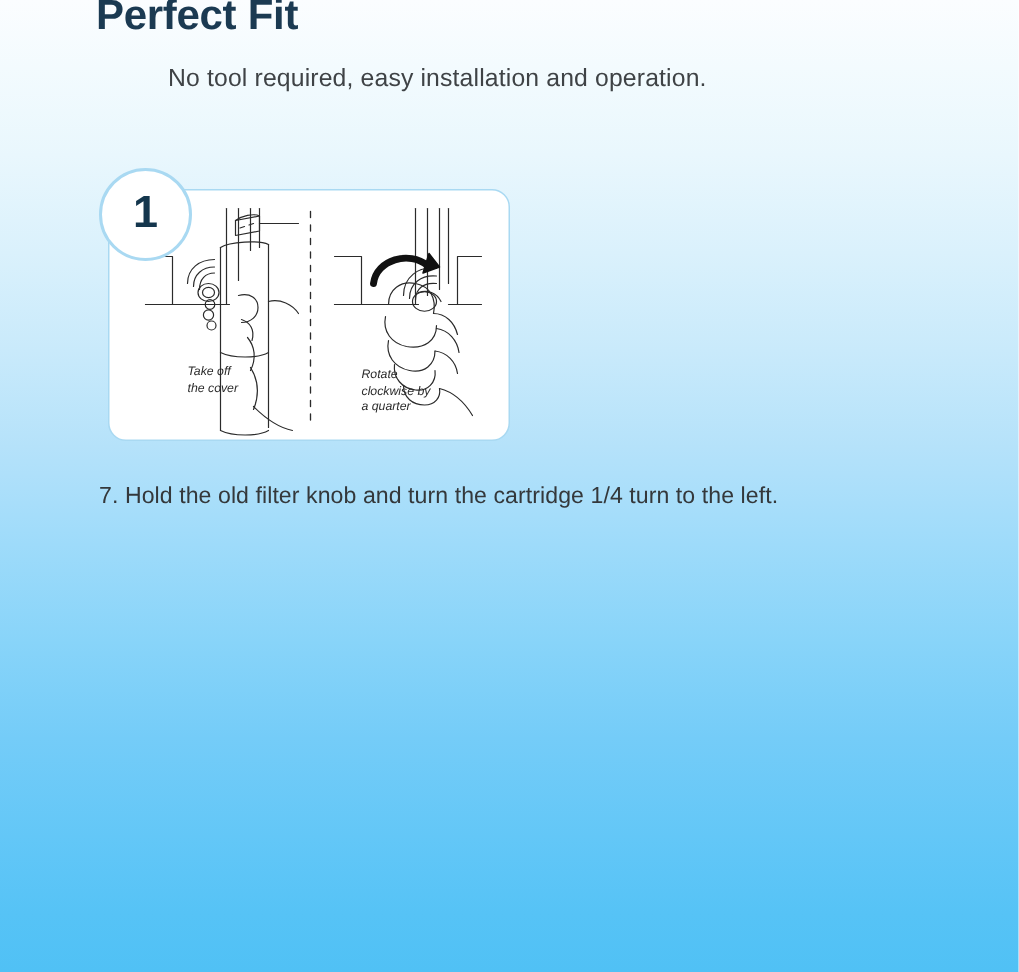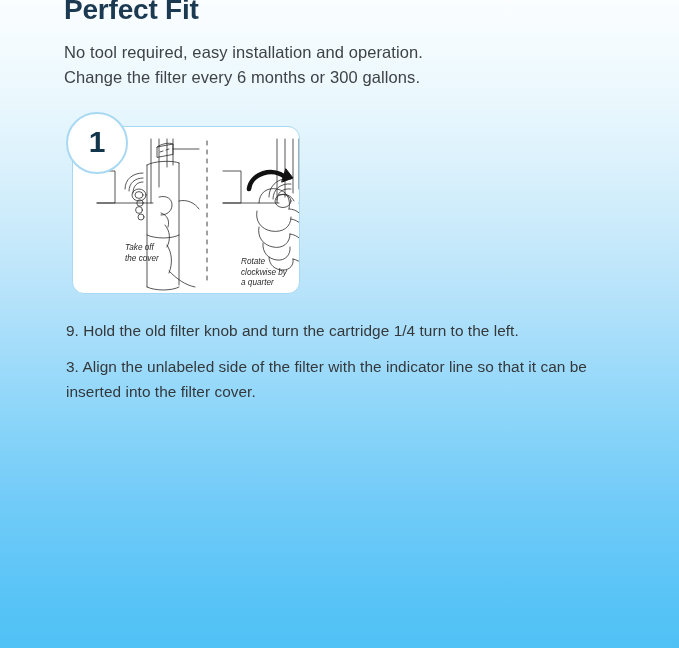--- a/index.html
+++ b/index.html
@@ -46,37 +46,37 @@
   }
 
   .subtitle {
     position: absolute;
     left: 64px;
     font-size: 16.5px;
     color: #3f4346;
     letter-spacing: 0.1px;
     white-space: nowrap;
   }
-  .subtitle.l1 { top: 43px; }
+  .subtitle.l1 { top: 43px; margin-left: 48px; }
   .subtitle.l2 { top: 68px; }
 
   
   .illus-wrap {
     position: absolute;
     left: 66px;
     top: 112px;
     width: 282px;
     height: 190px;
   }
 
   .illus-panel {
     position: absolute;
     left: 6px;
     top: 14px;
-    width: 228px;
+    width: 268px;
     height: 168px;
     background: #ffffff;
     border: 1.6px solid #a9d9f2;
     border-radius: 12px;
     box-sizing: border-box;
     overflow: hidden;
   }
 
   .step-badge {
     position: absolute;
@@ -112,21 +112,21 @@
   .illus-caption {
     position: absolute;
     font-family: "Liberation Sans", sans-serif;
     font-style: italic;
     font-size: 8.2px;
     line-height: 10.5px;
     color: #2b2b2b;
     white-space: pre;
   }
   .cap-left  { left: 52px; top: 116px; }
-  .cap-right { left: 168px; top: 130px; }
+  .cap-right { left: 168px; top: 118px; }
 
   
   .steps {
     position: absolute;
     left: 66px;
     top: 318px;
     width: 562px;
   }
   .step-item {
     font-size: 15.4px;
@@ -139,21 +139,20 @@
 </style>
 </head>
 <body>
 
 <div id="page">
 
   <h1 class="page-title">Perfect Fit</h1>
 
   <div class="subtitle l1">No tool required, easy installation and operation.</div>
 
-  <div class="subtitle l2">Change the filter every 6 months or 300 gallons.</div>
 
   <div class="illus-wrap">
 
     <div class="illus-panel">
       <svg class="illus-svg" viewBox="0 0 268 168">
         <g fill="none" stroke="#2b2b2b" stroke-width="0.8" stroke-linecap="round" stroke-linejoin="round">
 
           <path d="M24 44 L42 44 L42 76 L24 76"></path>
           <path d="M24 76 L80 76"></path>
           <path d="M78 12 L78 76"></path>
@@ -228,17 +227,16 @@
 clockwise by
 a quarter</div>
     </div>
 
     <div class="step-badge">
       <span class="step-badge-num">1</span>
     </div>
   </div>
 
   <div class="steps">
-    <div class="step-item">9. Hold the old filter knob and turn the cartridge 1/4 turn to the left.</div>
-    <div class="step-item">3. Align the unlabeled side of the filter with the indicator line so that it can be inserted into the filter cover.</div>
+    <div class="step-item">7. Hold the old filter knob and turn the cartridge 1/4 turn to the left.</div>
   </div>
 
 </div>
 
 </body></html>

